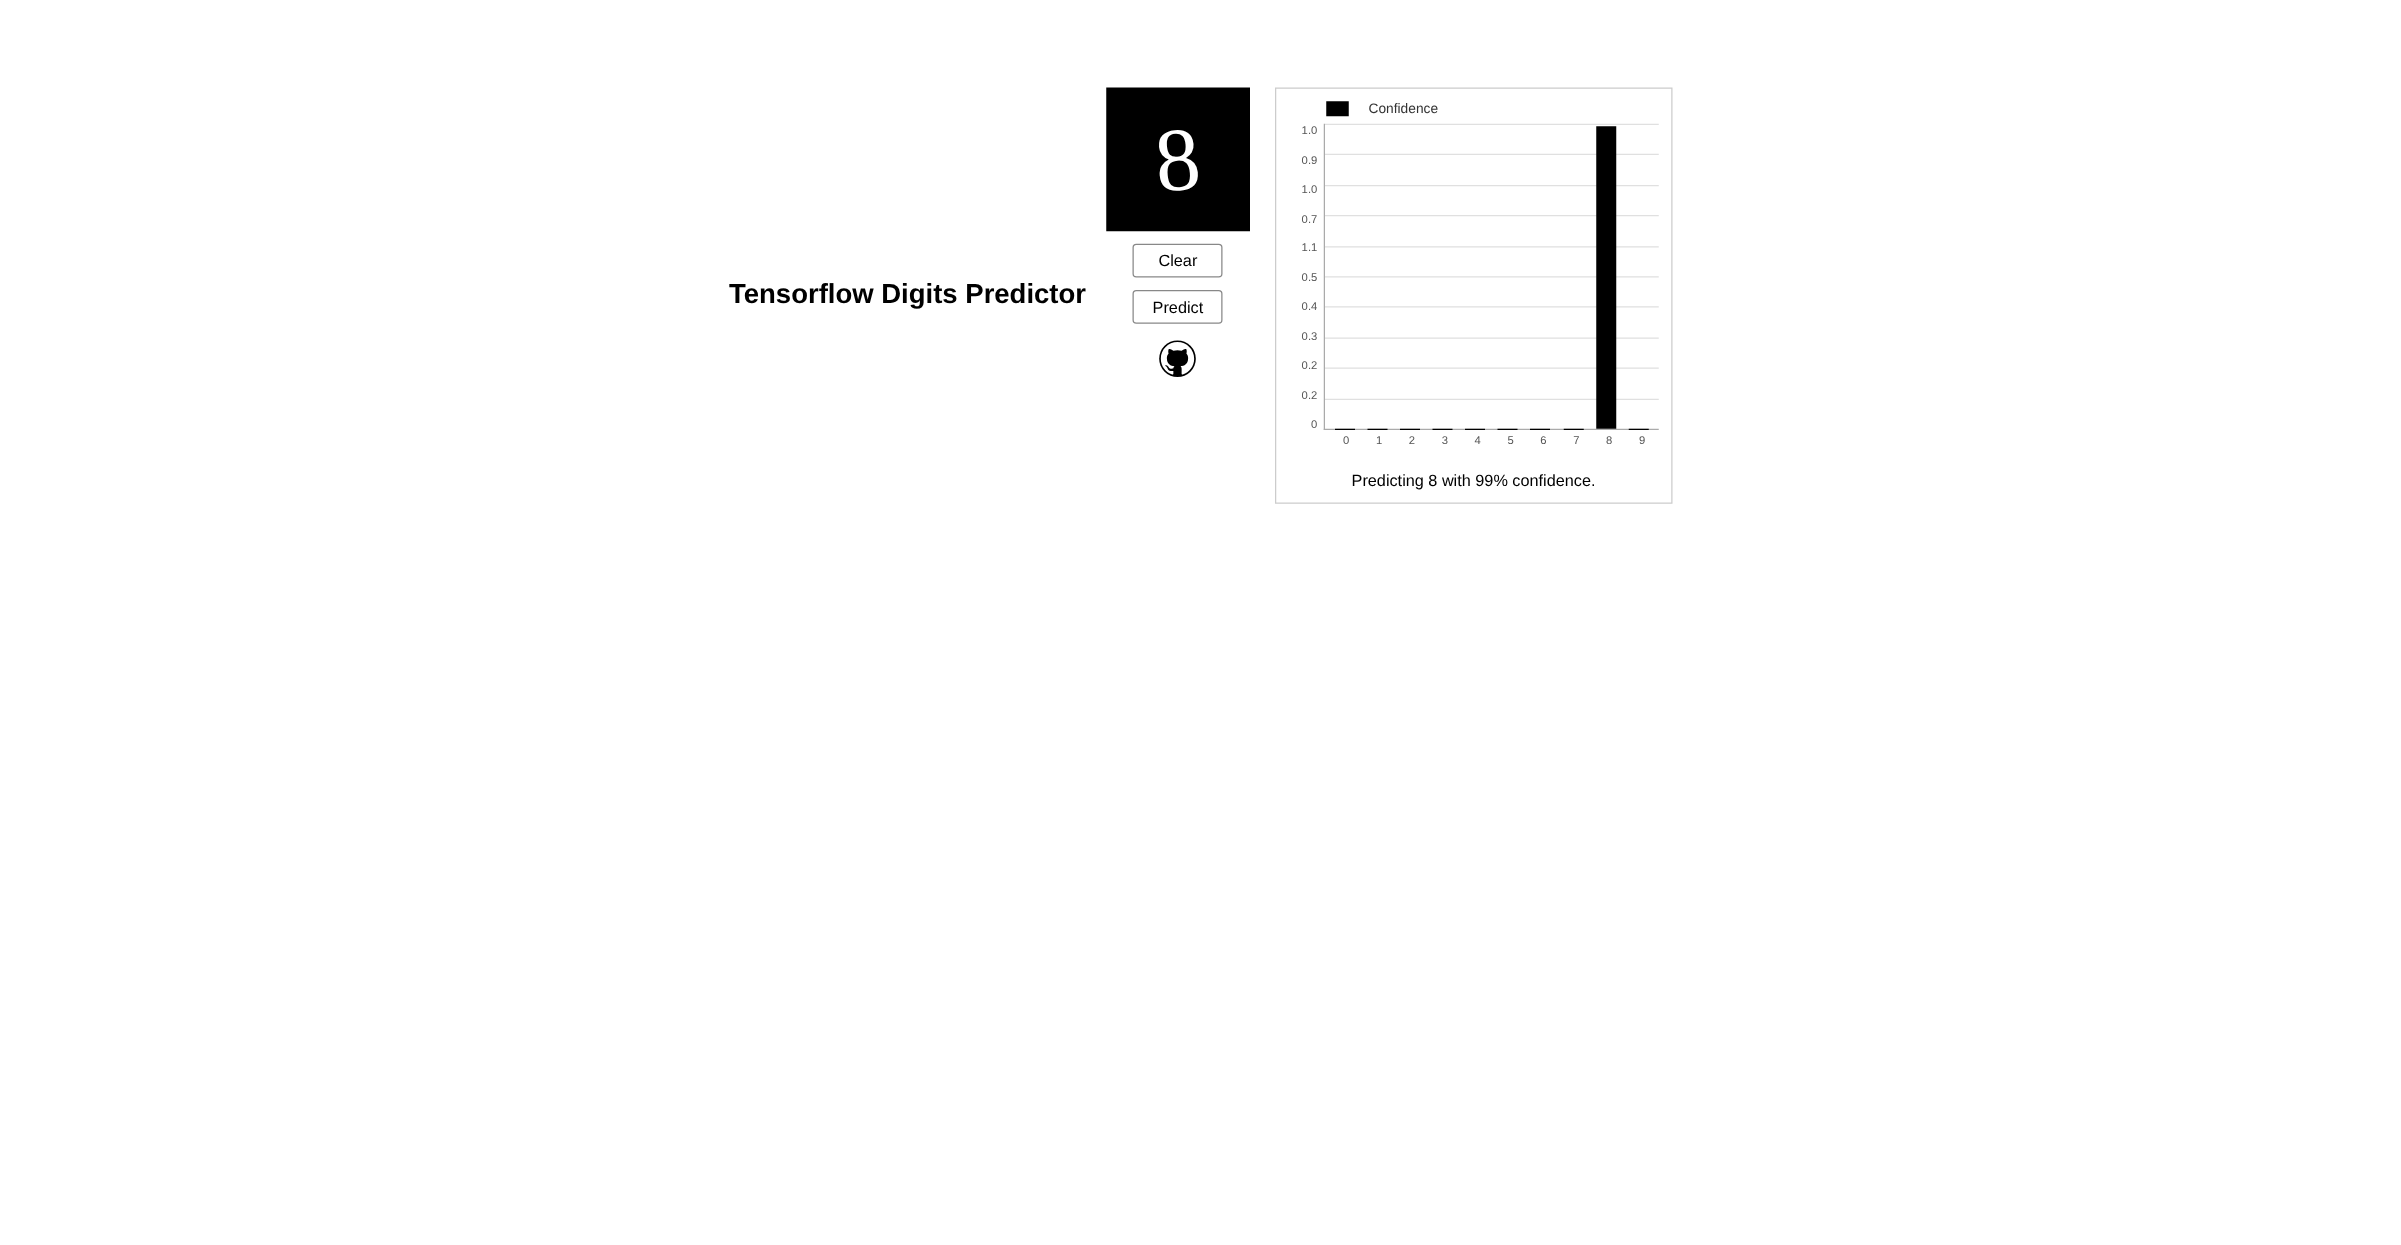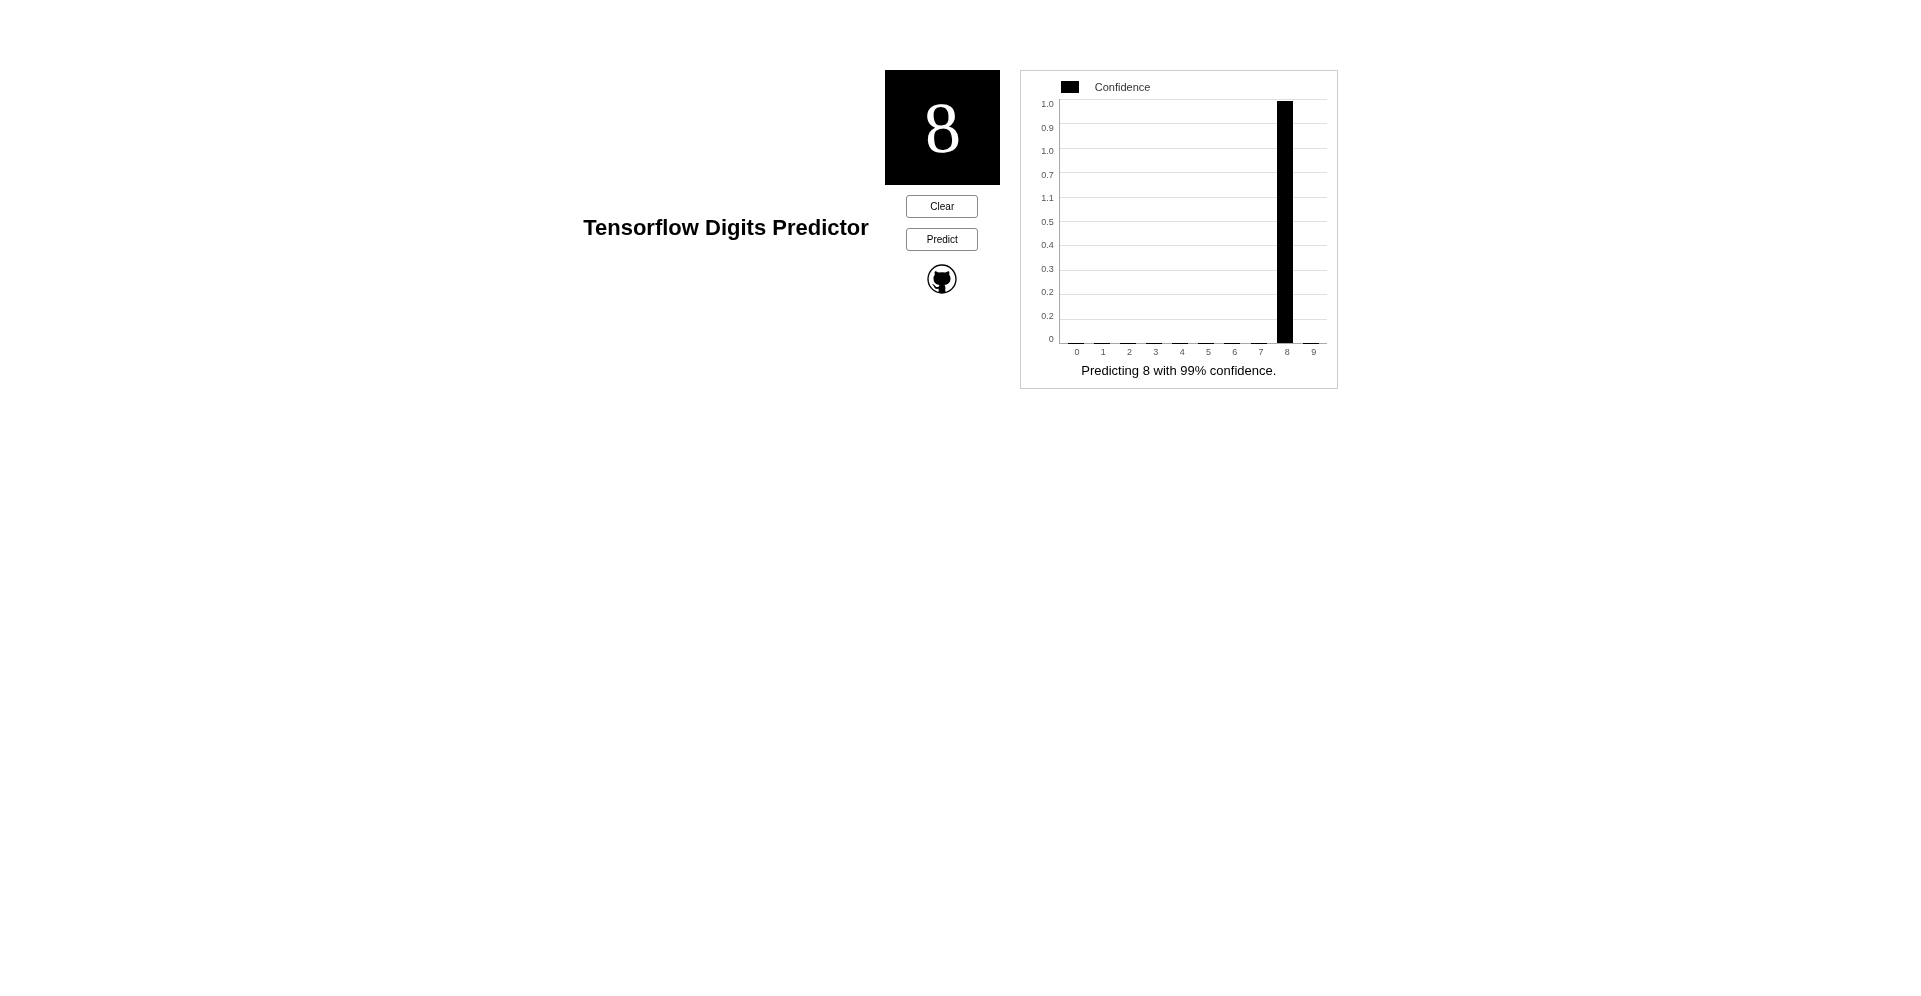--- a/index.html
+++ b/index.html
@@ -60,21 +60,21 @@
       transform: rotate(-5deg);
       user-select: none;
     }
 
     .btn {
       width: 72px;
       padding: 5px 10px;
       background: #fff;
       border: 1px solid #888;
       border-radius: 3px;
-      font-size: 10px;
+      font-size: 13px;
       cursor: pointer;
       text-align: center;
     }
 
     .github-icon {
       width: 32px;
       height: 32px;
       cursor: pointer;
       margin-top: 2px;
     }
@@ -178,21 +178,21 @@
 
     .x-label {
       flex: 1;
       text-align: center;
     }
 
     .prediction-text {
       font-size: 13px;
       color: #000;
       text-align: center;
-      margin-top: 6px;
+      margin-top: 20px;
     }
   </style>
 </head>
 <body>
 
 <div class="app-container">
   <div class="page-title">Tensorflow Digits Predictor</div>
 
   <div class="main-content">
 

